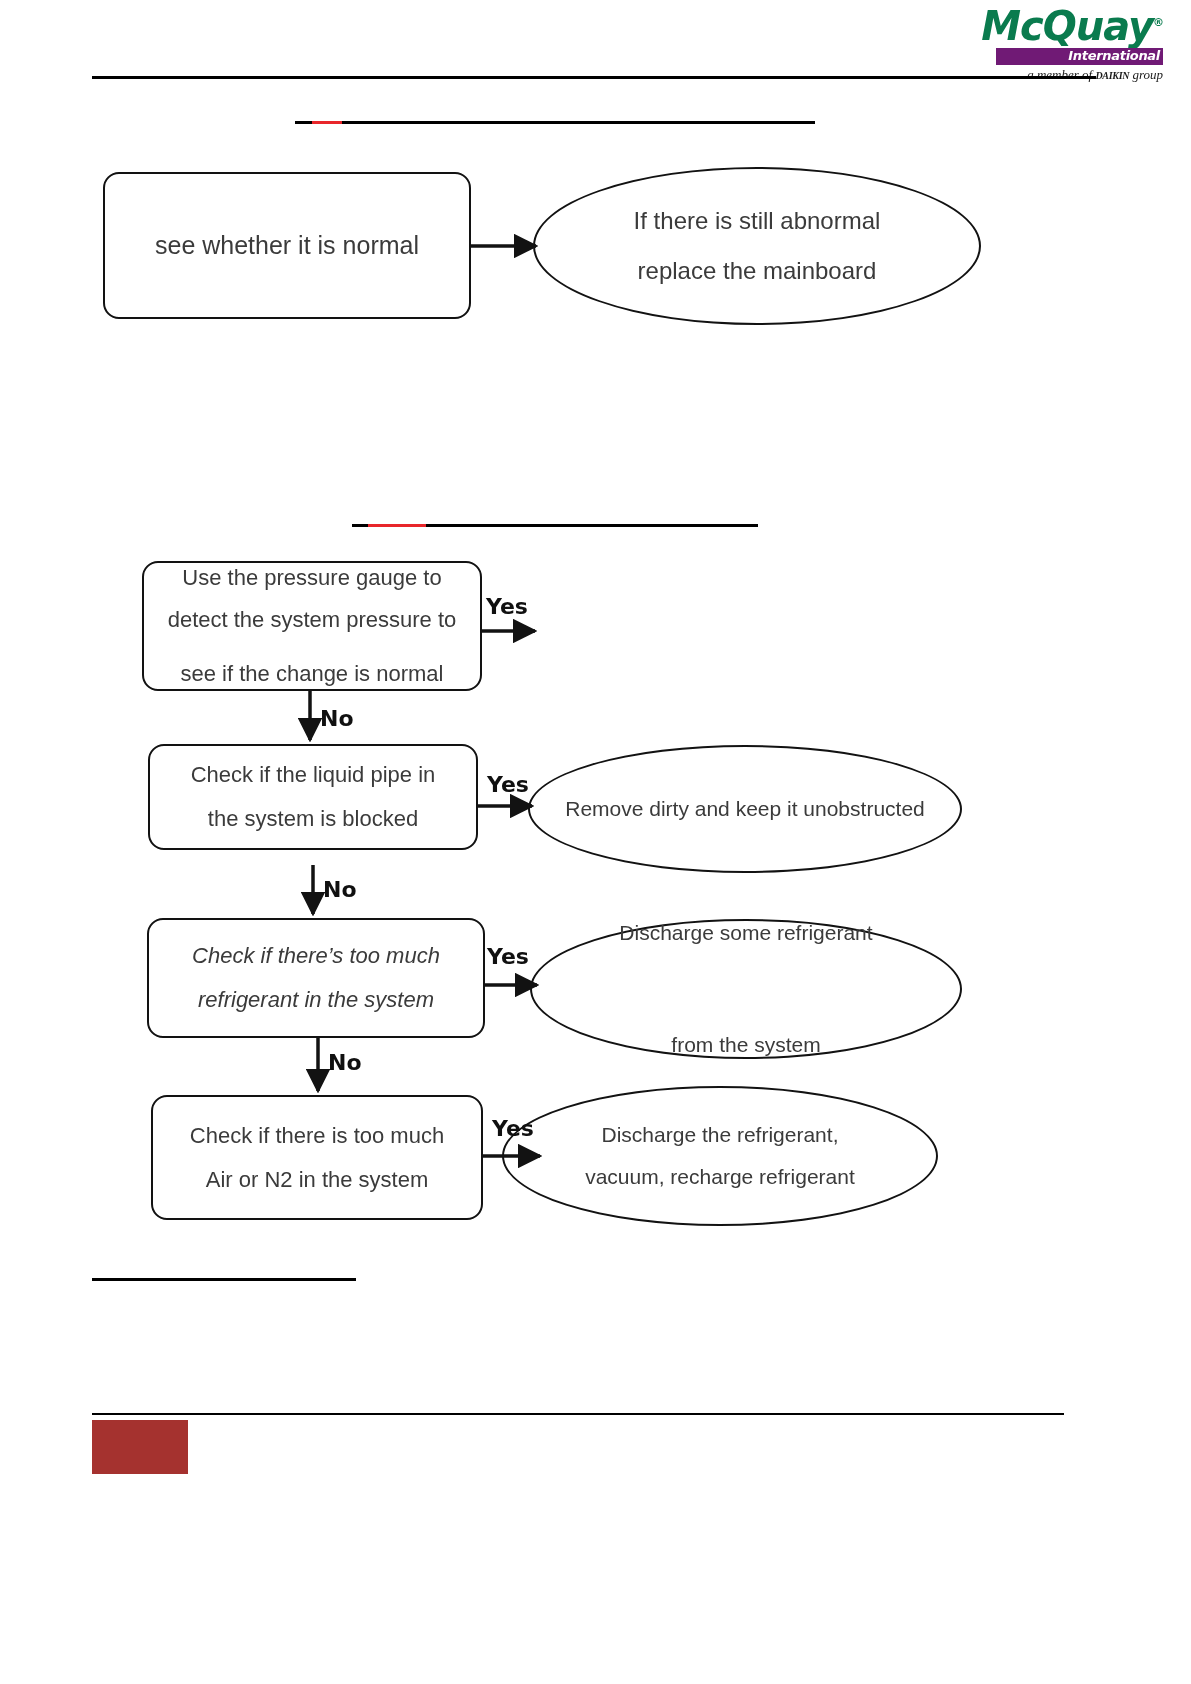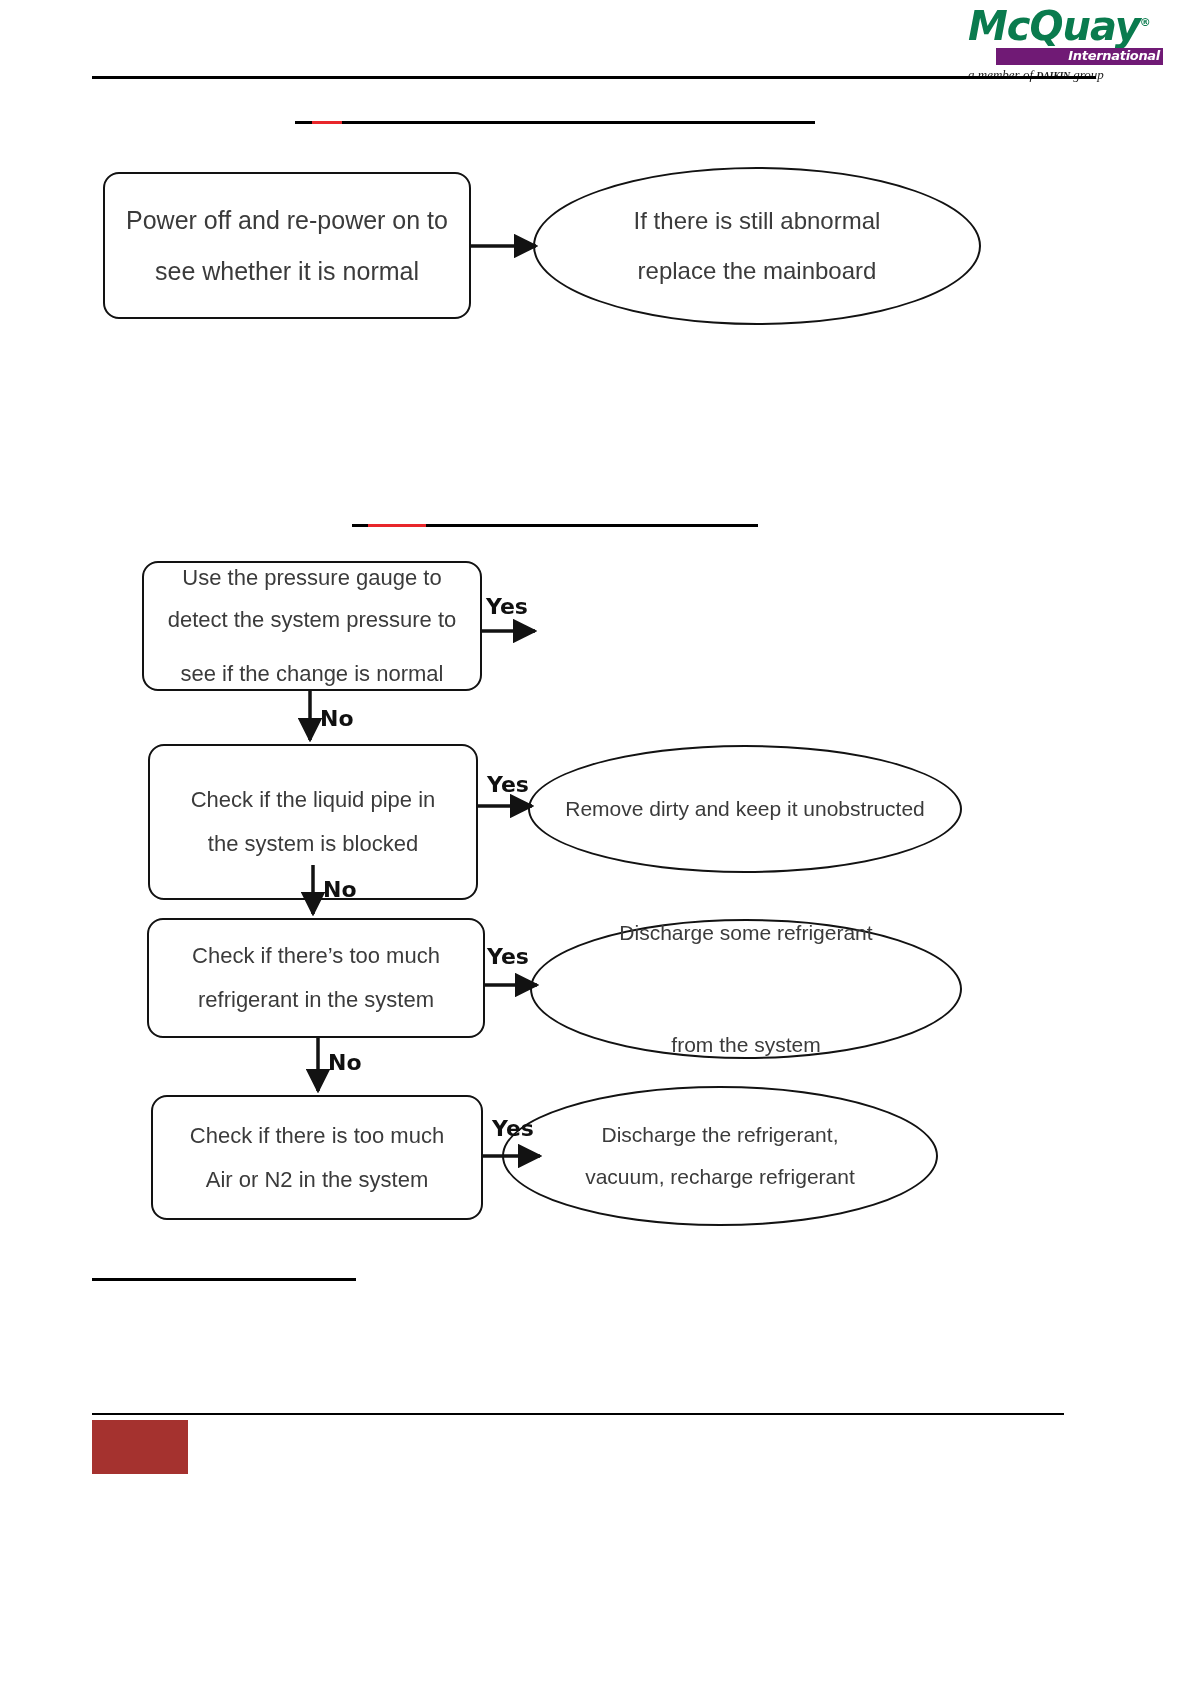--- a/index.html
+++ b/index.html
@@ -18,20 +18,21 @@
     background: #ffffff;
     overflow: hidden;
   }
 
   
   .logo {
     position: absolute;
     right: 28px;
     top: 6px;
     width: 195px;
+    text-align: right;
     line-height: 1;
     user-select: none;
   }
   .logo-main {
     font-family: "DejaVu Sans", sans-serif;
     font-weight: bold;
     font-style: italic;
     font-size: 40px;
     letter-spacing: -1px;
     color: #0a7b4e;
@@ -145,49 +146,48 @@
       </div>
     <div class="logo-tag"><span>a member of</span> <b>DAIKIN</b> <span>group</span></div>
   </div>
 
   <div class="rule" style="left:92px; top:76px; width:1004px; height:3px;"></div>
 
   <div class="rule" style="left:295px; top:121px; width:520px; height:3px;"></div>
   <div class="rule-red" style="left:312px; top:121px; width:30px; height:3px;"></div>
 
   <div class="node rect" style="left:103px; top:172px; width:368px; height:147px; font-size:25px;">
-    <span class="ln">Power off and re-power on to</span>
     <span class="ln">see whether it is normal</span>
   </div>
 
   <div class="node ellipse" style="left:533px; top:167px; width:448px; height:158px; font-size:24px;">
     <span class="ln">If there is still abnormal</span>
     <span class="ln">replace the mainboard</span>
   </div>
 
   <div class="rule" style="left:352px; top:524px; width:406px; height:3px;"></div>
   <div class="rule-red" style="left:368px; top:524px; width:58px; height:3px;"></div>
 
   <div class="node rect" style="left:142px; top:561px; width:340px; height:130px; font-size:22px;">
     <span class="ln">Use the pressure gauge to</span>
     <span class="ln" style="margin-top:16px;">detect the system pressure to</span>
     <span class="ln" style="margin-top:28px;">see if the change is normal</span>
   </div>
 
 
-  <div class="node rect" style="left:148px; top:744px; width:330px; height:156px; font-size:22px;">
+  <div class="node rect" style="left:148px; top:744px; width:330px; height:106px; font-size:22px;">
     <span class="ln">Check if the liquid pipe in</span>
     <span class="ln" style="margin-top:18px;">the system is blocked</span>
   </div>
 
   <div class="node ellipse" style="left:528px; top:745px; width:434px; height:128px; font-size:21px;">
     <span class="ln">Remove dirty and keep it unobstructed</span>
   </div>
 
-  <div class="node rect" style="left:147px; top:918px; width:338px; height:120px; font-size:22px;">
+  <div class="node rect" style="left:147px; top:918px; width:338px; height:120px; font-size:22px;font-style:italic;">
     <span class="ln">Check if there’s too much</span>
     <span class="ln" style="margin-top:18px;">refrigerant in the system</span>
   </div>
 
   <div class="node ellipse" style="left:530px; top:919px; width:432px; height:140px; font-size:21px;justify-content:space-between;">
     <span class="ln">Discharge some refrigerant</span>
     <span class="ln" style="margin-top:18px;">from the system</span>
   </div>
 
   <div class="node rect" style="left:151px; top:1095px; width:332px; height:125px; font-size:22px;">

